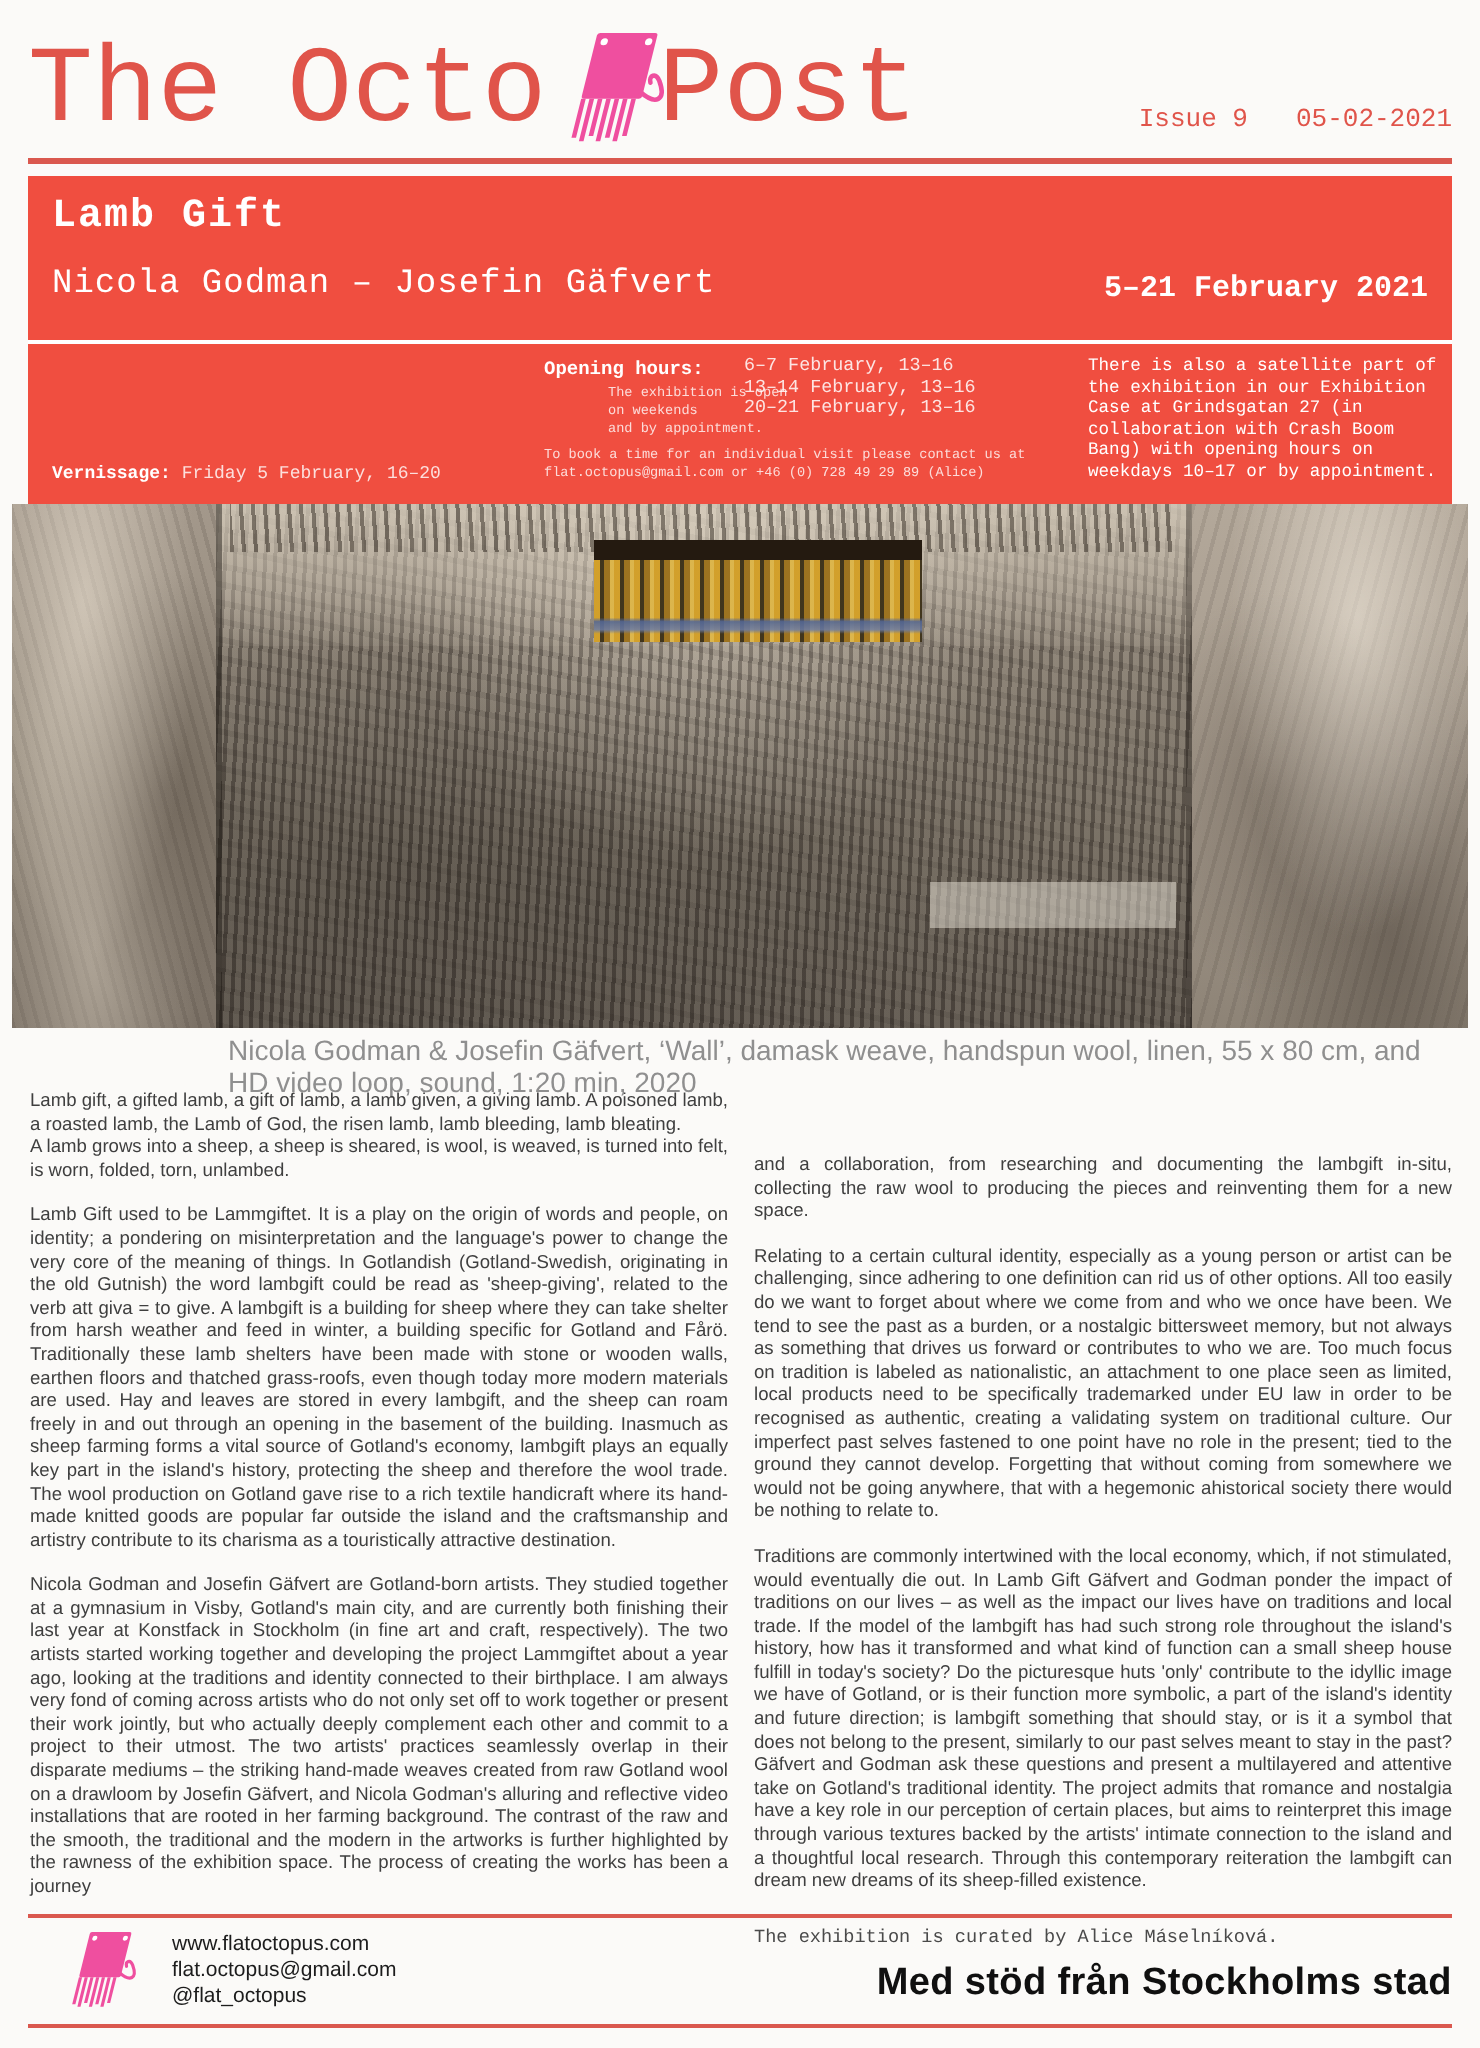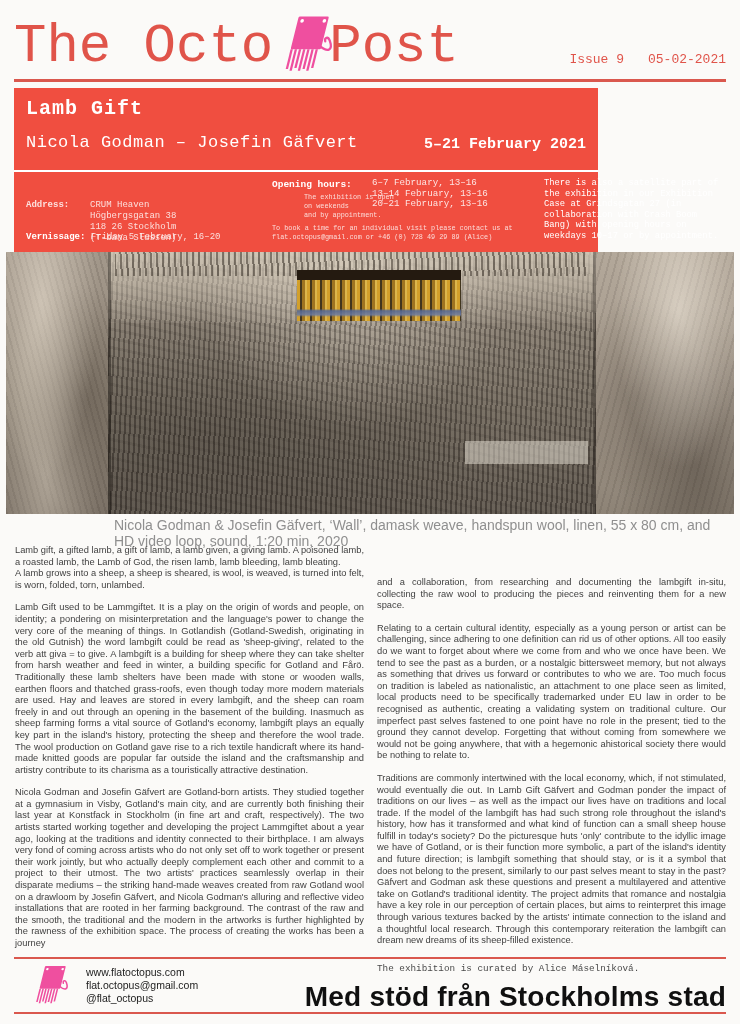--- a/index.html
+++ b/index.html
@@ -21,21 +21,21 @@
   .masthead-logo { width:64px; height:64px; margin:0 -6px 0 -2px; flex:0 0 auto; }
   .issue-info {
     position:absolute; right:0; top:40px; display:flex; gap:24px;
     color:#e0544a; font-family:"Liberation Mono","DejaVu Sans Mono",monospace;
     font-size:13px;
   }
   .masthead-rule { position:absolute; left:14px; top:79px; width:712px; height:3px; background:#da584e; }
 
   
   .banner {
-    position:absolute; left:14px; top:88px; width:584px; height:164px;
+    position:absolute; left:14px; top:88px; width:712px; height:164px;
     background:#f04e40; color:#fff;
     font-family:"Liberation Mono","DejaVu Sans Mono",monospace;
   }
   .banner-title   { position:absolute; left:12px; top:9px;  font-size:20px; font-weight:bold; letter-spacing:1px; }
   .banner-artists { position:absolute; left:12px; top:45px; font-size:17px; letter-spacing:.5px; }
   .banner-dates   { position:absolute; right:12px; top:48px; font-size:15px; font-weight:bold; }
   .banner-rule    { position:absolute; left:0; top:82px; width:100%; height:2px; background:#fff; }
 
   .vernissage { position:absolute; left:12px; top:100px; font-size:9px; color:rgba(255,255,255,.82);margin-top:44px; }
   .vernissage b, .addr b, .opening-label { color:#fff; }
@@ -110,21 +110,21 @@
     font-size:9.3px; color:#4a4a4a;
   }
 
   
   .footer-rule-top    { position:absolute; left:14px; top:957px;  width:712px; height:2px; background:#da584e; }
   .footer-rule-bottom { position:absolute; left:14px; top:1012px; width:712px; height:2px; background:#da584e; }
   .footer-logo { position:absolute; left:26px; top:963px; width:44px; height:44px; }
   .footer-links { position:absolute; left:86px; top:966px; font-size:10.5px; line-height:13px; color:#1c1c1c; }
   .footer-links div { cursor:pointer; }
   .support {
-    position:absolute; right:14px; top:981px; font-size:28px; font-weight:bold; color:#101010;
+    position:absolute; right:14px; top:981px; font-size:19px; font-weight:bold; color:#101010;
     letter-spacing:.2px;
   }
 </style>
 </head>
 <body>
 
 <div class="masthead">
   <div class="masthead-title">
     <span>The Octo</span>
     <svg class="masthead-logo" viewBox="0 0 72 68" aria-hidden="true">
@@ -155,29 +155,20 @@
   <div class="banner-title">Lamb Gift</div>
   <div class="banner-artists">Nicola Godman – Josefin Gäfvert</div>
   <div class="banner-dates">5–21 February 2021</div>
   <div class="banner-rule"></div>
 
   <div class="vernissage">
     <b>Vernissage:</b>
     <span>Friday 5 February, 16–20</span>
   </div>
 
-  <div class="addr">
-    <div class="addr-label">Address:</div>
-    <div class="addr-lines">
-      <div>CRUM Heaven</div>
-      <div>Högbergsgatan 38</div>
-      <div>118 26 Stockholm</div>
-      <div>(T-bana Slussen)</div>
-    </div>
-  </div>
 
   <div class="opening-label">Opening hours:</div>
   <div class="opening-note">The exhibition is open
 on weekends
 and by appointment.</div>
 
   <div class="schedule">
     <div>6–7 February, 13–16</div>
     <div>13–14 February, 13–16</div>
     <div>20–21 February, 13–16</div>

